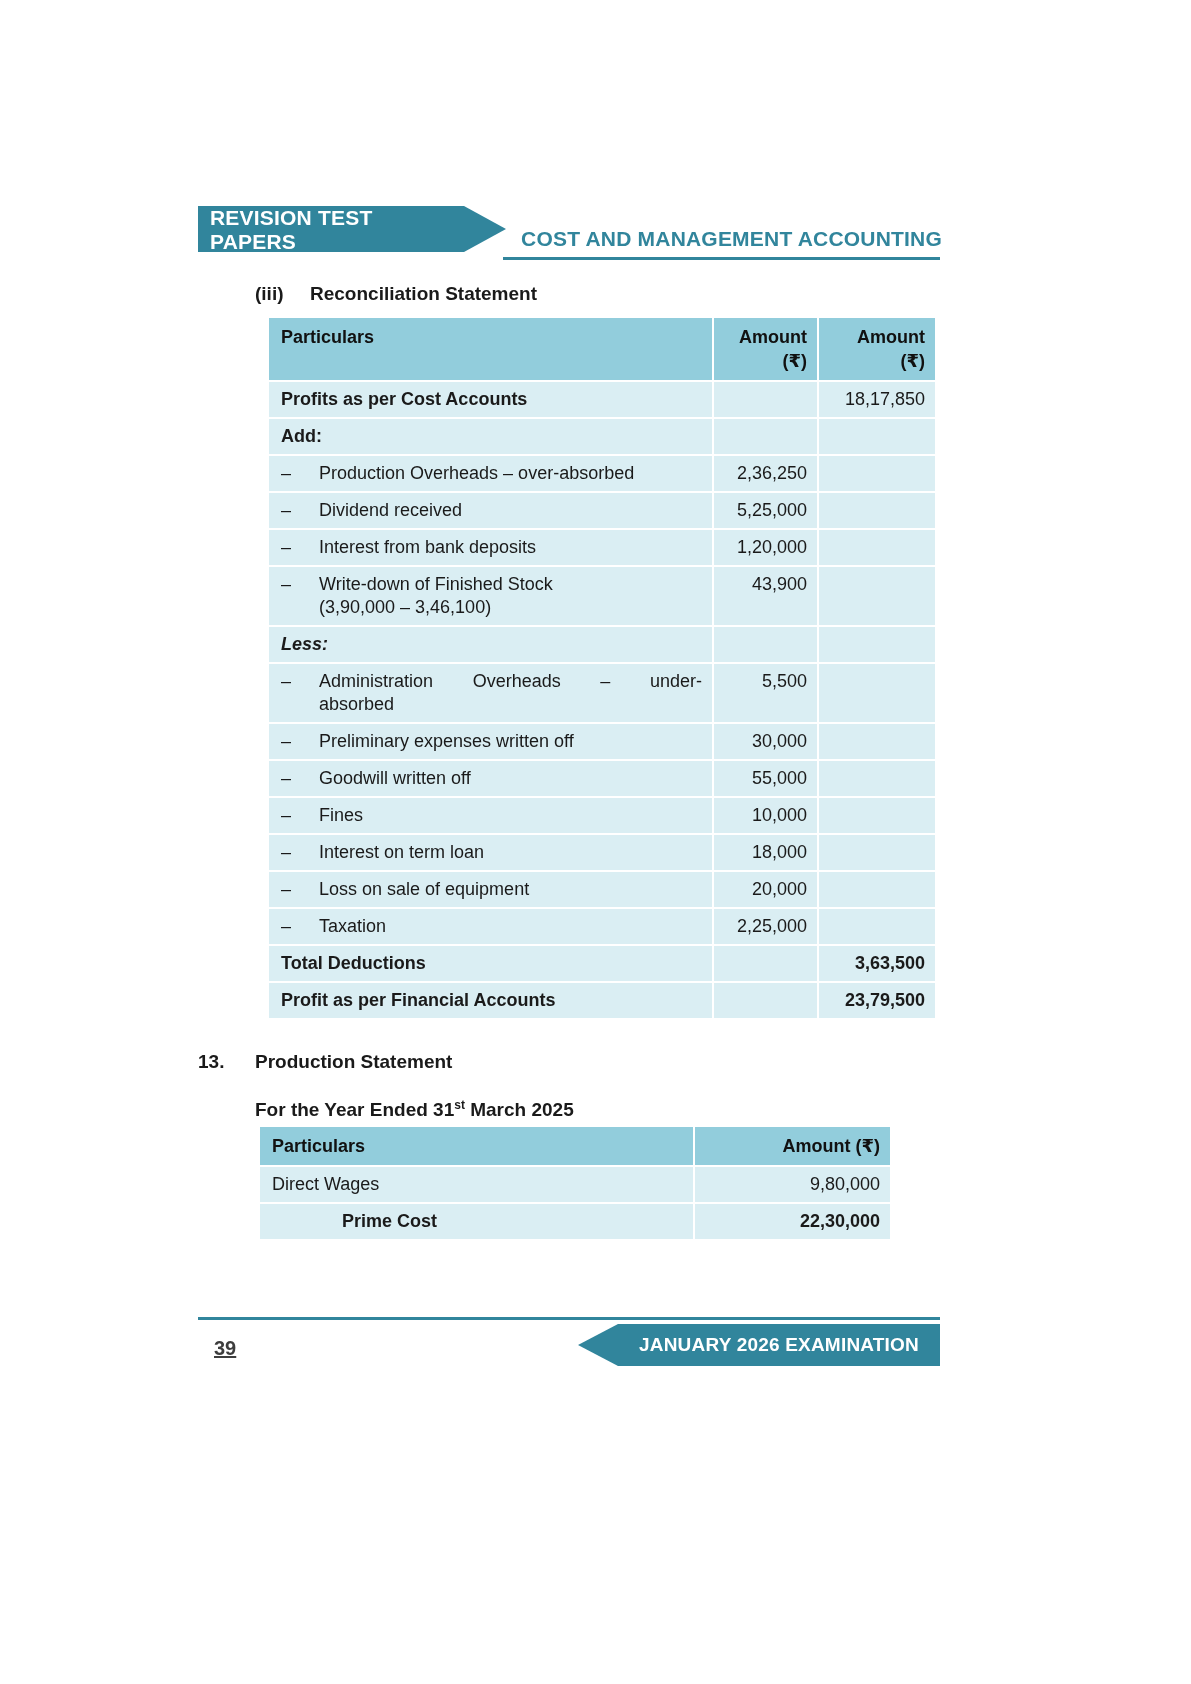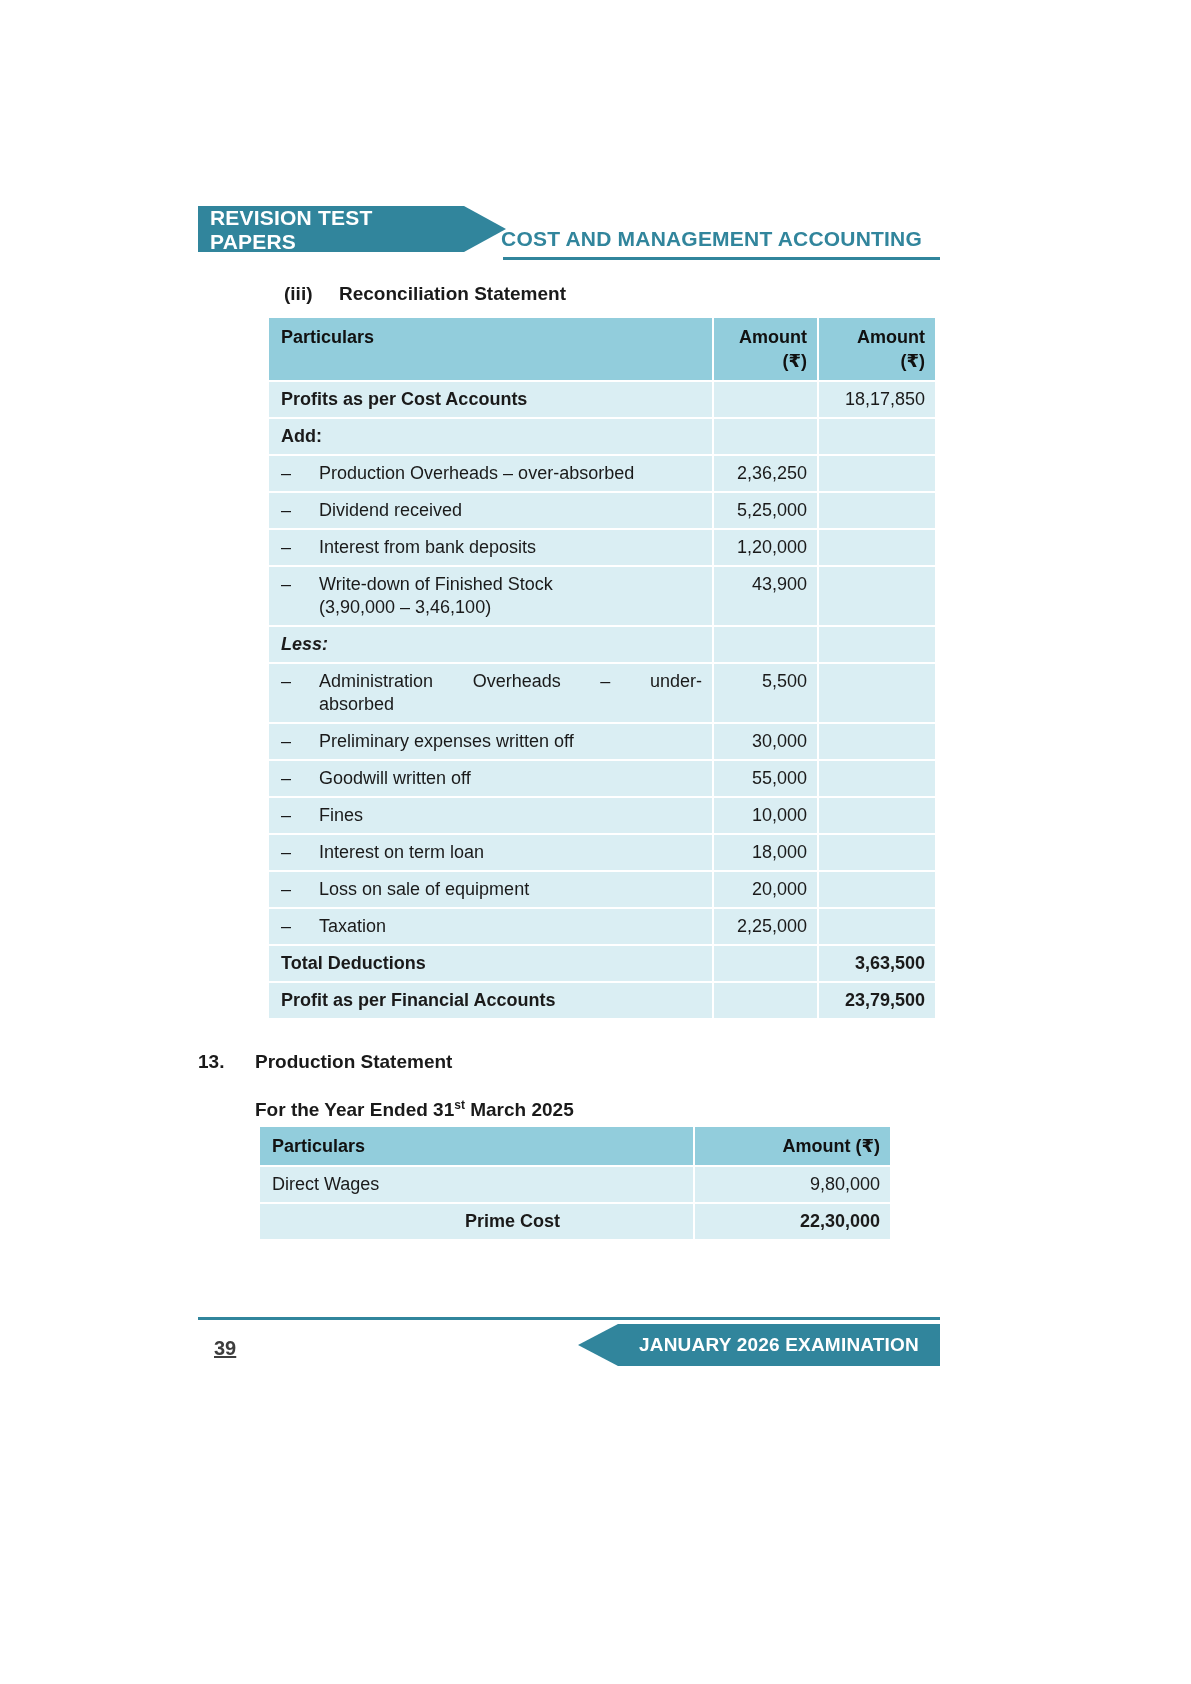--- a/index.html
+++ b/index.html
@@ -15,45 +15,45 @@
     position:absolute; left:198px; top:206px; width:266px; height:46px;
     background:var(--teal); color:#fff; font-size:21px; font-weight:700;
     display:flex; align-items:flex-start; padding-left:12px; letter-spacing:.2px;
   }
   .header-banner::after {
     content:""; position:absolute; left:100%; top:0; width:0; height:0;
     border-top:23px solid transparent; border-bottom:23px solid transparent;
     border-left:42px solid var(--teal);
   }
   .doc-title {
-    position:absolute; top:227px; right:269px; color:var(--teal);
+    position:absolute; top:227px; right:249px; color:var(--teal);
     font-size:21px; font-weight:700; letter-spacing:.2px;
   }
   .title-rule { position:absolute; left:503px; top:257px; width:437px; height:3px; background:var(--teal); }
 
   
-  .section-heading { position:absolute; left:255px; top:283px; font-size:19px; font-weight:700;margin-left:29px; }
+  .section-heading { position:absolute; left:255px; top:283px; font-size:19px; font-weight:700; }
   .sec-num { display:inline-block; width:55px; }
 
   
   table { border-collapse:collapse; position:absolute; table-layout:fixed; }
   .t1 { left:267px; top:316px; width:668px; }
   .t2 { left:258px; top:1125px; width:632px; }
   th, td { border:2px solid #ffffff; vertical-align:top; font-size:18px; padding:6px 10px; }
   th { background:var(--th-bg); font-weight:700; text-align:left; padding:7px 10px; line-height:24px; color:#111; }
   td { background:var(--td-bg); line-height:23px; }
   .amt { text-align:right; }
   .c1 { padding-left:12px; }
   .b { font-weight:700; }
   .i { font-style:italic; }
   .rowflex { display:flex; }
   .dash { flex:0 0 38px; }
   .lbl { flex:1 1 auto; }
   .spread { text-align-last:justify; }
-  .indent { padding-left:82px;text-align:center; }
+  .indent { padding-left:82px; }
 
   
   .prod-heading { position:absolute; left:198px; top:1051px; font-size:19px; font-weight:700; }
   .prod-num { display:inline-block; width:57px; }
   .prod-subtitle { position:absolute; left:255px; top:1090px; font-size:19px; font-weight:700;margin-top:8px; }
   .prod-subtitle sup { font-size:12px; }
 
   
   .footer-rule { position:absolute; left:198px; top:1317px; width:742px; height:3px; background:var(--teal); }
   .footer-banner {

